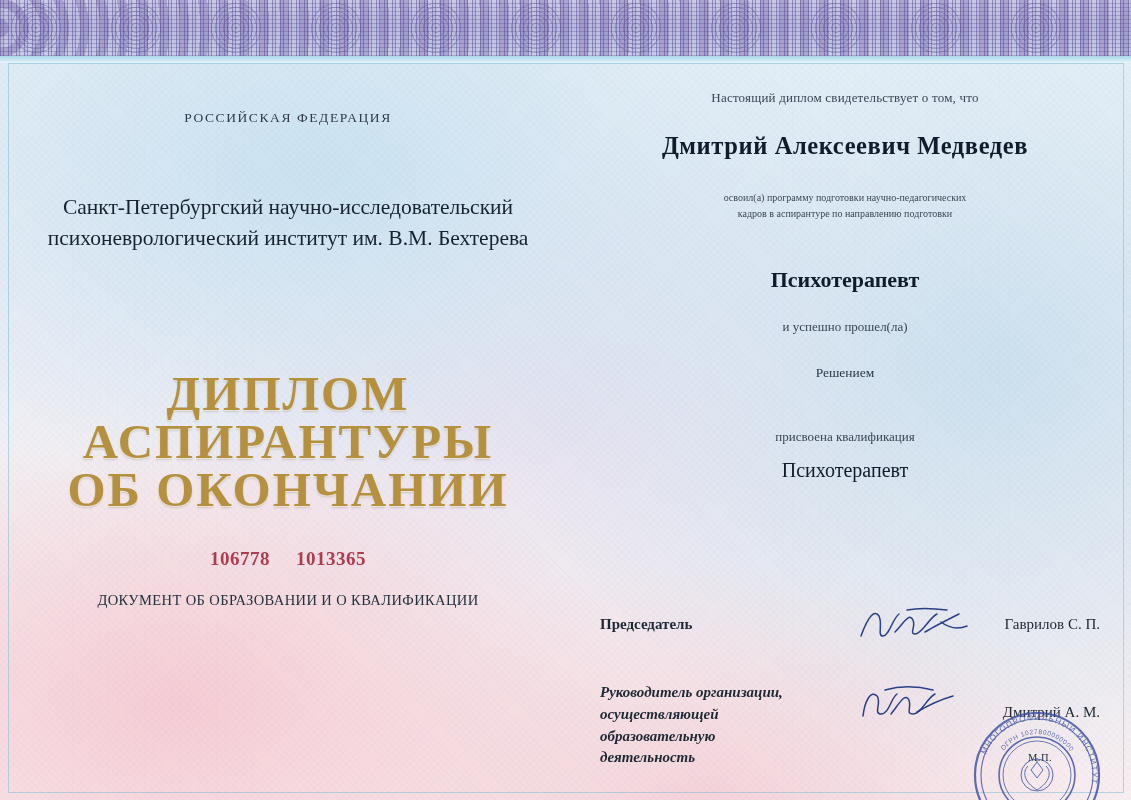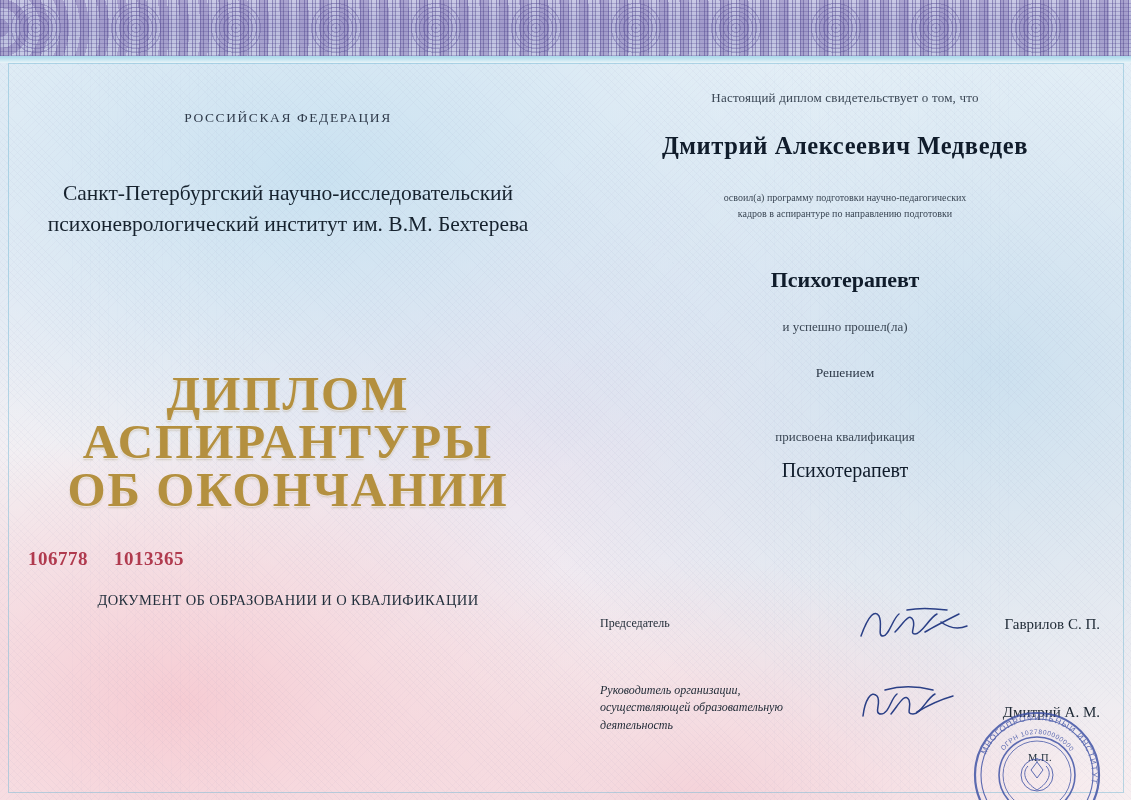--- a/index.html
+++ b/index.html
@@ -93,21 +93,21 @@
     left: 28px; top: 110px;
     width: 520px;
     text-align: center;
   }
   #country {
     font-size: 13.5px;
     letter-spacing: 1.6px;
     color: #2f3a4a;
     font-variant: small-caps;
     text-transform: uppercase;
-    margin-bottom: 52px;
+    margin-bottom: 66px;
   }
   #institution {
     font-size: 21.5px;
     line-height: 1.42;
     color: #16222e;
     margin: 12px auto;
     width: 500px;
   }
 
   #diploma-title {
@@ -129,21 +129,21 @@
     text-shadow: 0 1px 0 rgba(255,255,255,0.45), 0 2px 2px rgba(120,90,30,0.22);
   }
   #diploma-title .l1 { font-size: 49px; }
   #diploma-title .l2 { font-size: 49px; }
   #diploma-title .l3 { font-size: 49px; }
 
   #serial {
     position: absolute;
     left: 28px; top: 548px;
     width: 520px;
-    text-align: left;
+    text-align: center;
     color: #b03a4e;
     font-weight: bold;
     font-size: 19px;
     letter-spacing: 0.5px;
   }
   #serial .gap { display: inline-block; width: 26px; }
 
   #doc-subtitle {
     position: absolute;
     left: 28px; top: 592px;
@@ -242,22 +242,23 @@
     left: 600px;
     width: 500px;
     height: 60px;
   }
   #sig-row-1 { top: 606px; }
   #sig-row-2 { top: 678px; }
 
   .sig-role {
     position: absolute;
     left: 0; top: 10px;
-    font-size: 12px;
+    font-size: 15px;
     color: #1d2834;
+    font-weight: bold;
   }
   #sig-row-2 .sig-role {
     top: 4px;
     font-style: italic;
     line-height: 1.45;
     width: 215px;
   }
   .sig-name {
     position: absolute;
     right: 0; top: 10px;

